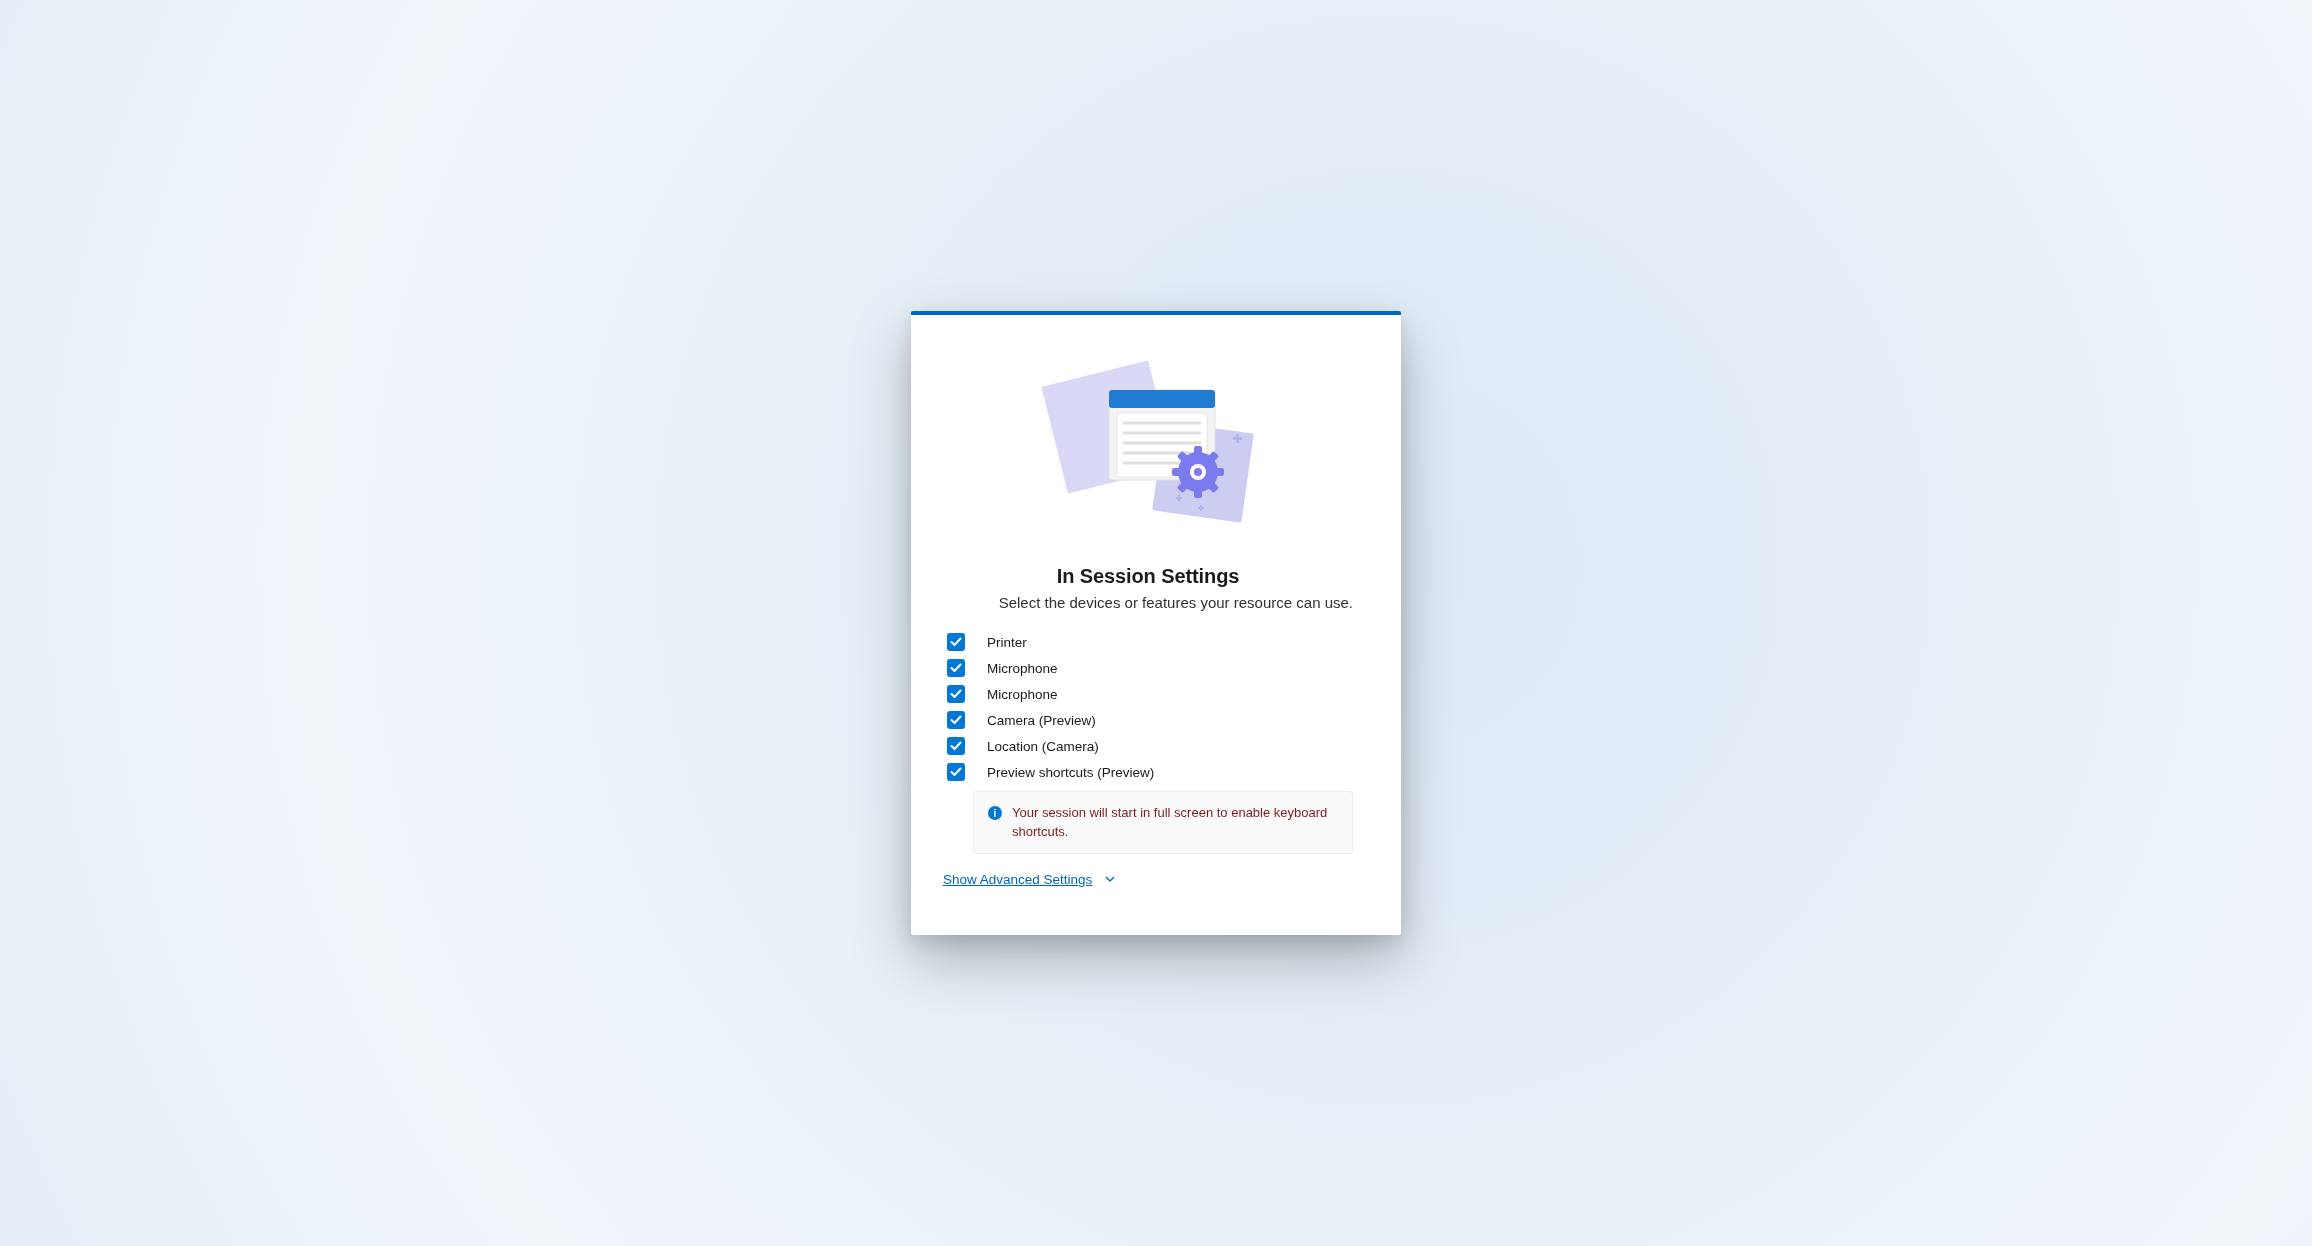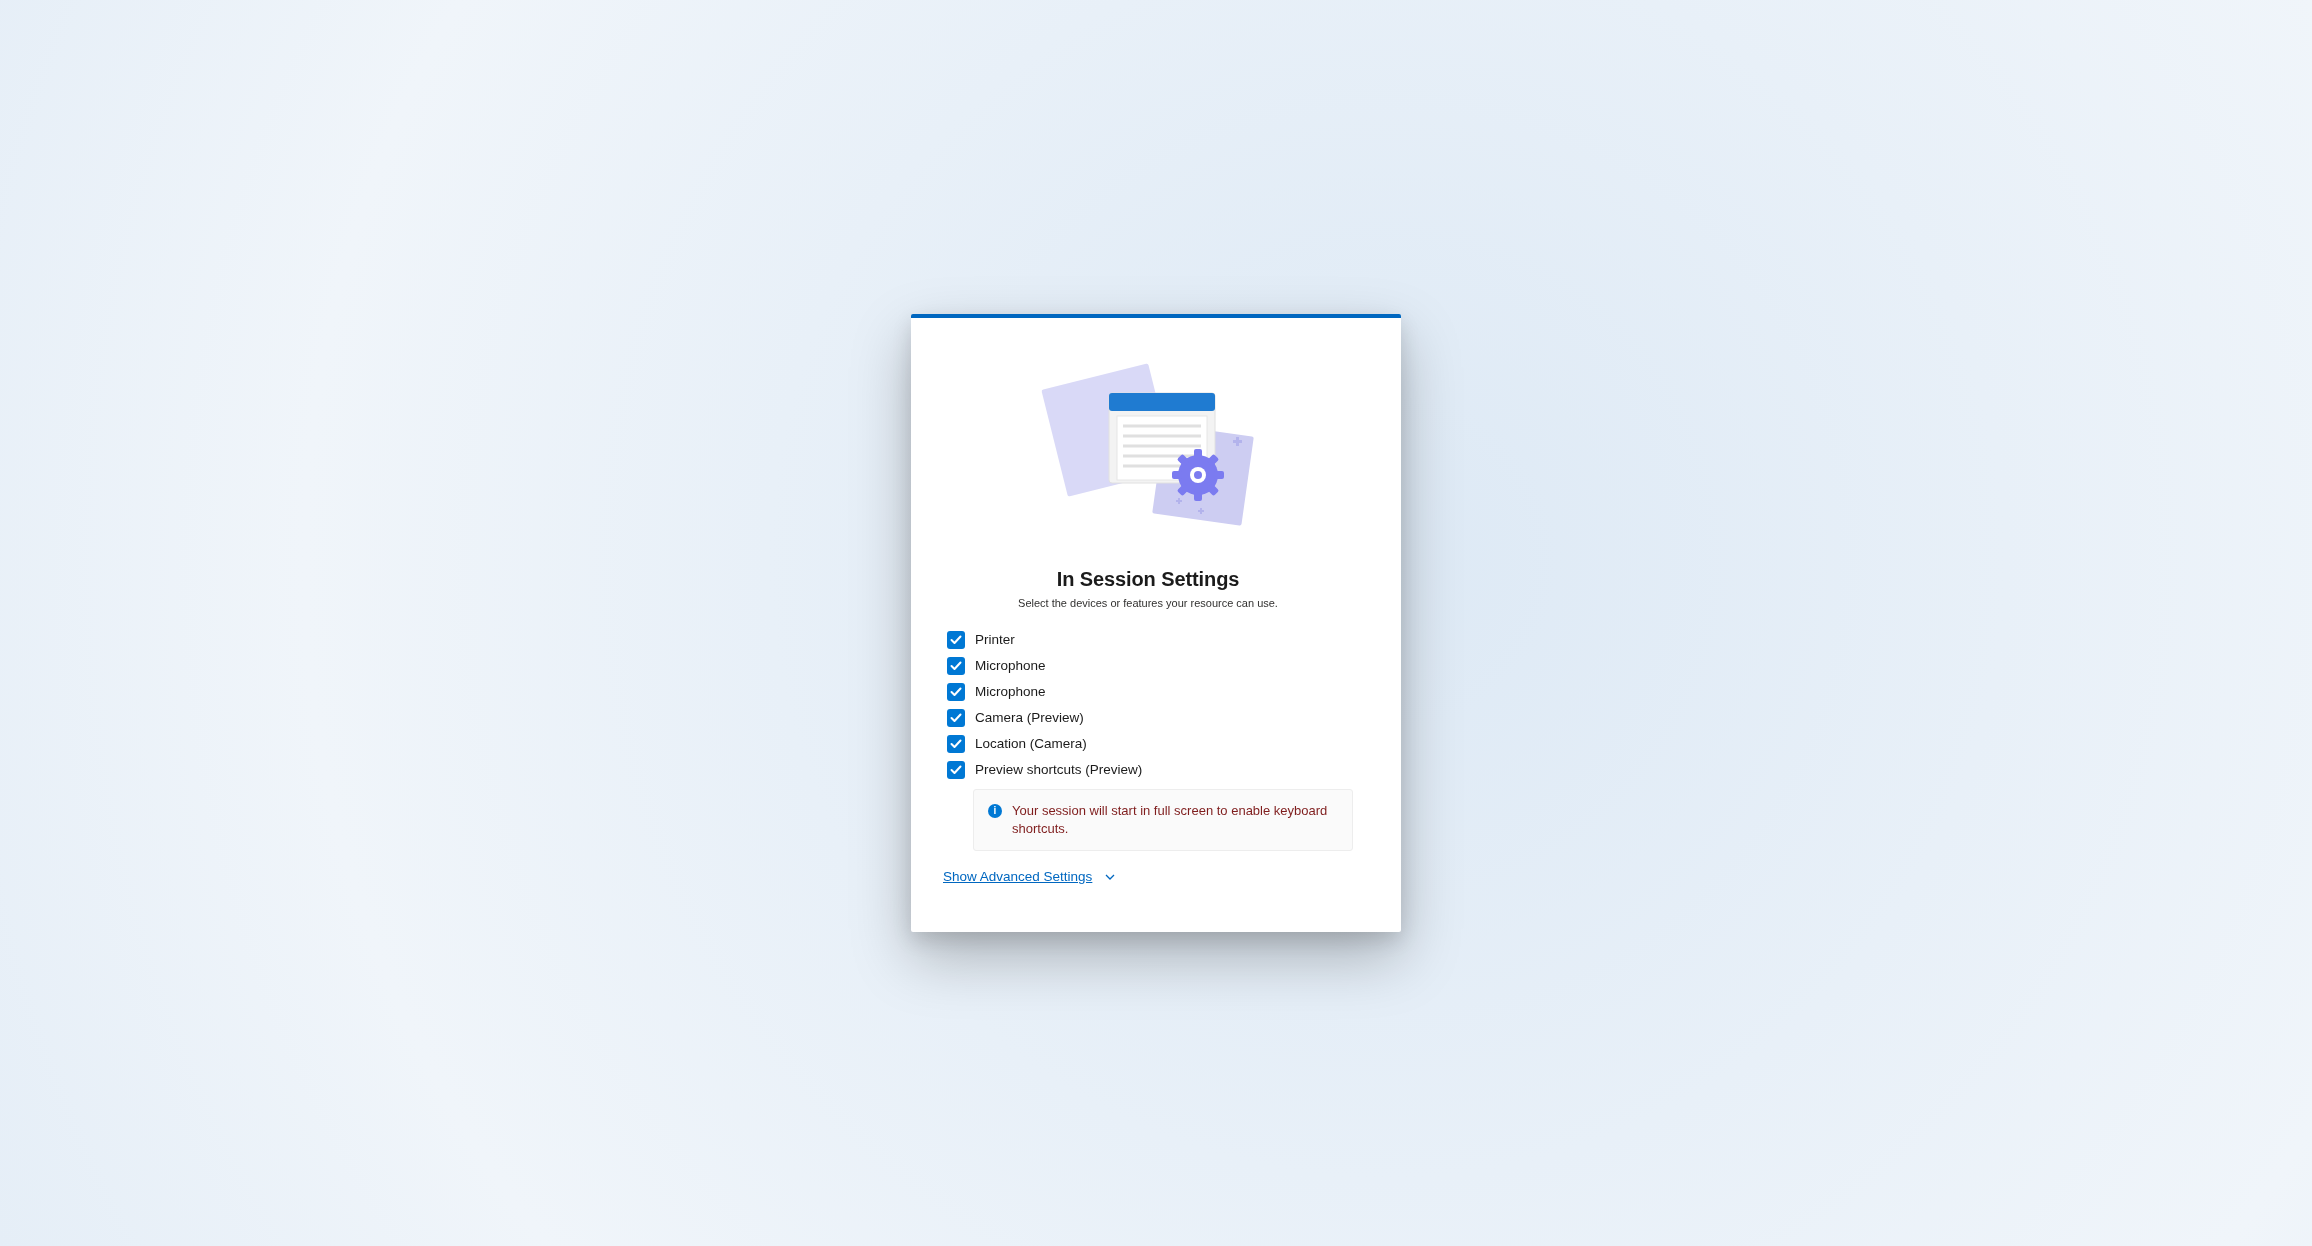--- a/index.html
+++ b/index.html
@@ -29,30 +29,30 @@
   .illus svg { display: block; }
   .title {
     font-size: 20px;
     font-weight: 700;
     color: #1b1b1b;
     text-align: center;
     margin-bottom: 6px;
     letter-spacing: -0.1px;
   }
   .subtitle {
-    font-size: 11px;
+    font-size: 15px;
     color: #323130;
-    text-align: center;
+    text-align: right;
     margin-bottom: 22px;
   }
   .options { margin-left: 4px; }
   .opt {
     display: flex;
     align-items: center;
-    gap: 10px;
+    gap: 22px;
     margin-bottom: 8px;
     cursor: pointer;
   }
   .cb {
     width: 18px;
     height: 18px;
     border-radius: 3px;
     background: #0078d4;
     display: flex;
     align-items: center;

